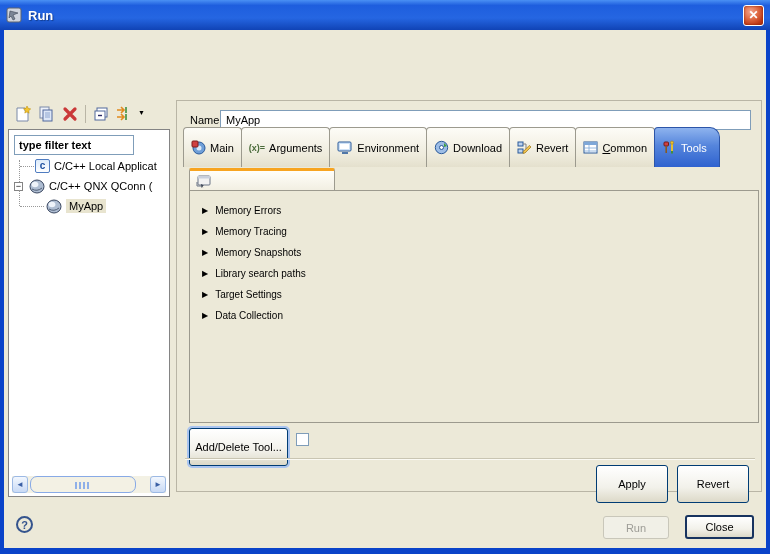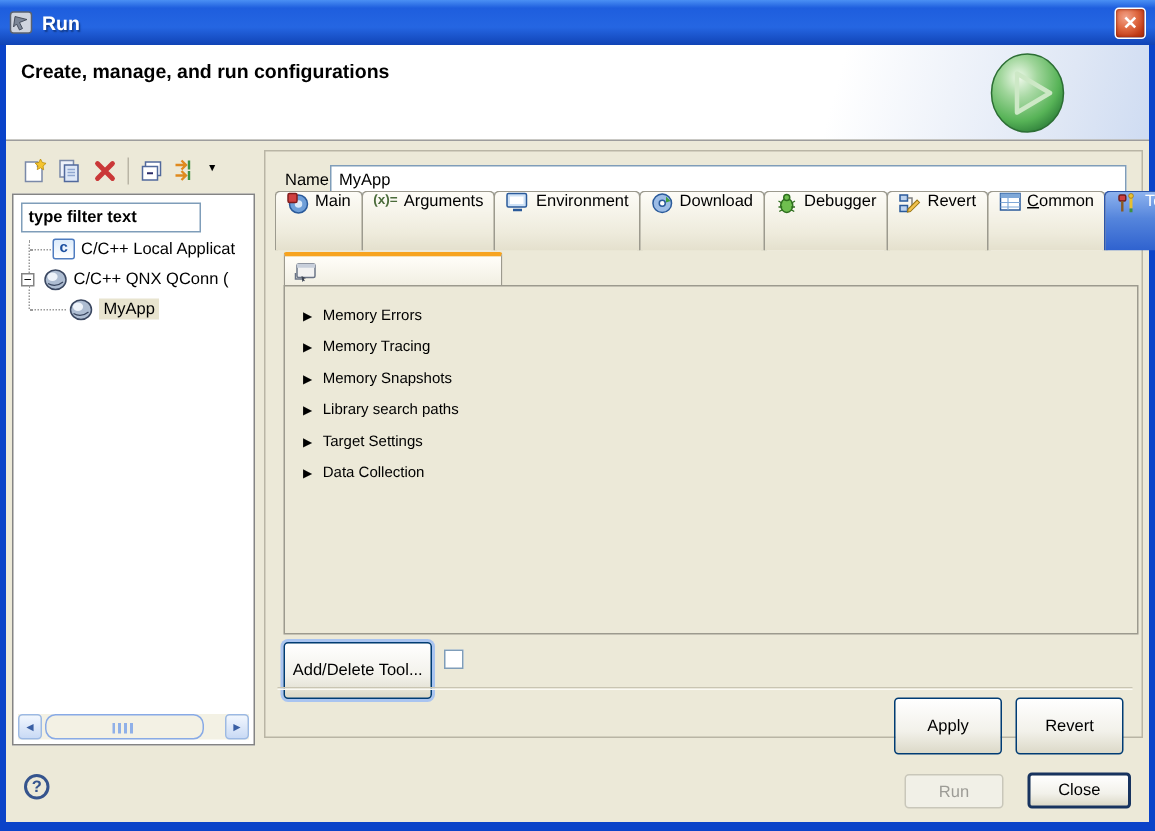--- a/index.html
+++ b/index.html
@@ -58,21 +58,21 @@
              background:repeating-linear-gradient(90deg,#8fb0e8 0 2px,transparent 2px 4px); }
 
   
   #config-group { position:absolute; left:172px; top:5px; width:586px; height:392px;
                   border:1px solid #b9b5a5; background:#ece9d8; }
   #name-input { position:absolute; left:43px; top:9px; width:531px; height:20px; border:1px solid #7f9db9;
                 font-family:"Liberation Sans",sans-serif; font-size:11px; padding:2px 5px; }
 
   
   #tabbar { position:absolute; left:6px; top:42px; width:576px; height:24px; display:flex; align-items:flex-end; }
-  .tab { height:40px; display:flex; gap:4px; padding:0 7px;
+  .tab { height:40px; display:flex; align-items:center; gap:4px; padding:0 7px;
          border:1px solid #9c9a8e; border-bottom:none; border-radius:4px 4px 0 0; margin-right:-1px;
          background:linear-gradient(180deg,#fdfcf7,#eeebdc 70%,#e4e0cd); cursor:pointer; white-space:nowrap; }
   .tab.selected { background:linear-gradient(180deg,#8eb3ee 0%,#5585dc 45%,#2f62cf 100%);
                   color:#fff; border-color:#2c55a8; border-radius:4px 10px 0 0; padding-right:12px; }
 
   
   #subtab { position:absolute; left:12px; top:67px; width:146px; height:23px;
             background:linear-gradient(180deg,#fffef9,#f1eee1); border:1px solid #9c9a8e; border-bottom:none;
             border-top:3px solid #f7a420; border-radius:2px 2px 0 0;
             display:flex; align-items:center; gap:5px; padding:0 6px; cursor:pointer; }
@@ -116,37 +116,20 @@
       </svg>
     </span>
     <span class="title">Run</span>
     <div id="close-btn">
       <span>✕</span>
     </div>
   </div>
 
   <div id="body">
 
-    <div id="banner">
-      <div class="msg">Create, manage, and run configurations</div>
-      <span class="abs" style="left:656px; top:4px;">
-        <svg width="52" height="56" viewBox="0 0 52 56">
-          <defs>
-            <radialGradient id="pg" cx="38%" cy="30%" r="75%">
-              <stop offset="0%" stop-color="#eef9ea"></stop>
-              <stop offset="35%" stop-color="#9fd59a"></stop>
-              <stop offset="75%" stop-color="#57b357"></stop>
-              <stop offset="100%" stop-color="#2e7f3a"></stop>
-            </radialGradient>
-          </defs>
-          <ellipse cx="25" cy="28" rx="24" ry="26" fill="url(#pg)" stroke="#2c6e34" stroke-width="1"></ellipse>
-          <polygon points="18,15 40,28 18,41" fill="rgba(255,255,255,0.10)" stroke="#cde8c6" stroke-width="3" stroke-linejoin="round"></polygon>
-        </svg>
-      </span>
-    </div>
 
     <div id="main">
 
       <div class="tbtn" style="left:8px; top:8px;">
         <svg width="18" height="18" viewBox="0 0 18 18">
           <path d="M3 3 h8 l3 3 v10 h-11 z" fill="#fff" stroke="#7a89a8"></path>
           <path d="M11 3 v3 h3" fill="none" stroke="#7a89a8"></path>
           <path d="M13 1 l1.2 2.3 2.5 0.6 -2 1.8 0.4 2.5 -2.1-1.3 -2.2 1.2 0.5-2.5 -1.9-1.8 2.5-0.5 z" fill="#f4c430" stroke="#b98a00" stroke-width="0.5"></path>
         </svg>
       </div>
@@ -261,28 +244,20 @@
           <div class="tab">
             <svg width="15" height="15" viewBox="0 0 15 15">
               <circle cx="7.5" cy="7.5" r="6.2" fill="#9dbde6" stroke="#2a5a9a"></circle>
               <circle cx="7.5" cy="7.5" r="2" fill="#fff" stroke="#2a5a9a"></circle>
               <path d="M10 3 l3 3 -3 1 z" fill="#3f9f3f"></path>
             </svg>
             <span>Download</span>
           </div>
           <div class="tab">
             <svg width="15" height="15" viewBox="0 0 15 15">
-              <ellipse cx="7.5" cy="9" rx="4" ry="4.6" fill="#6fbf4f" stroke="#2f6f1f"></ellipse>
-              <circle cx="7.5" cy="3.6" r="2" fill="#6fbf4f" stroke="#2f6f1f"></circle>
-              <path d="M2 6 l2.5 1.5 M2 10 l2.5 0 M2.5 13 l2.2-1.2 M13 6 l-2.5 1.5 M13 10 l-2.5 0 M12.5 13 l-2.2-1.2" stroke="#2f6f1f" stroke-width="0.9"></path>
-            </svg>
-            <span>Debugger</span>
-          </div>
-          <div class="tab">
-            <svg width="15" height="15" viewBox="0 0 15 15">
               <rect x="1" y="2" width="5" height="4" fill="#bcd2ee" stroke="#2a5a9a"></rect>
               <rect x="1" y="9" width="5" height="4" fill="#bcd2ee" stroke="#2a5a9a"></rect>
               <path d="M6 4 h3 v7 h-3" fill="none" stroke="#808080"></path>
               <path d="M8 13 L14 7 l-1.6-1.6 L6.4 11.4 6 13.4 z" fill="#f2c24e" stroke="#9a7514" stroke-width="0.7"></path>
             </svg>
             <span>Revert</span>
           </div>
           <div class="tab">
             <svg width="15" height="13" viewBox="0 0 15 13">
               <rect x="1" y="1" width="13" height="11" fill="#fff" stroke="#2a5a9a"></rect>

